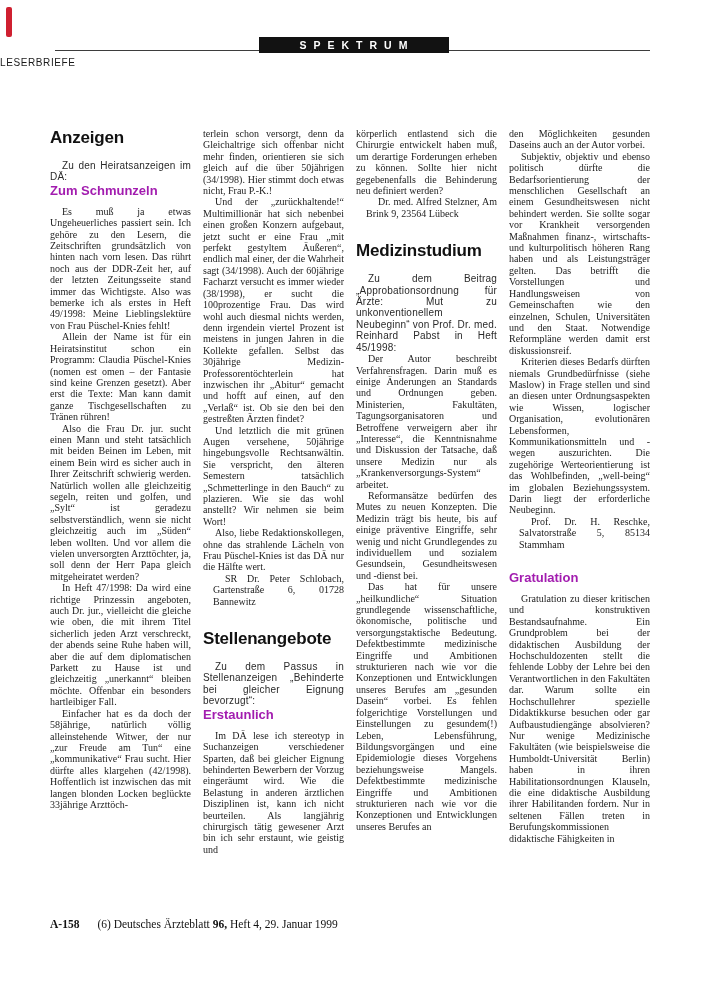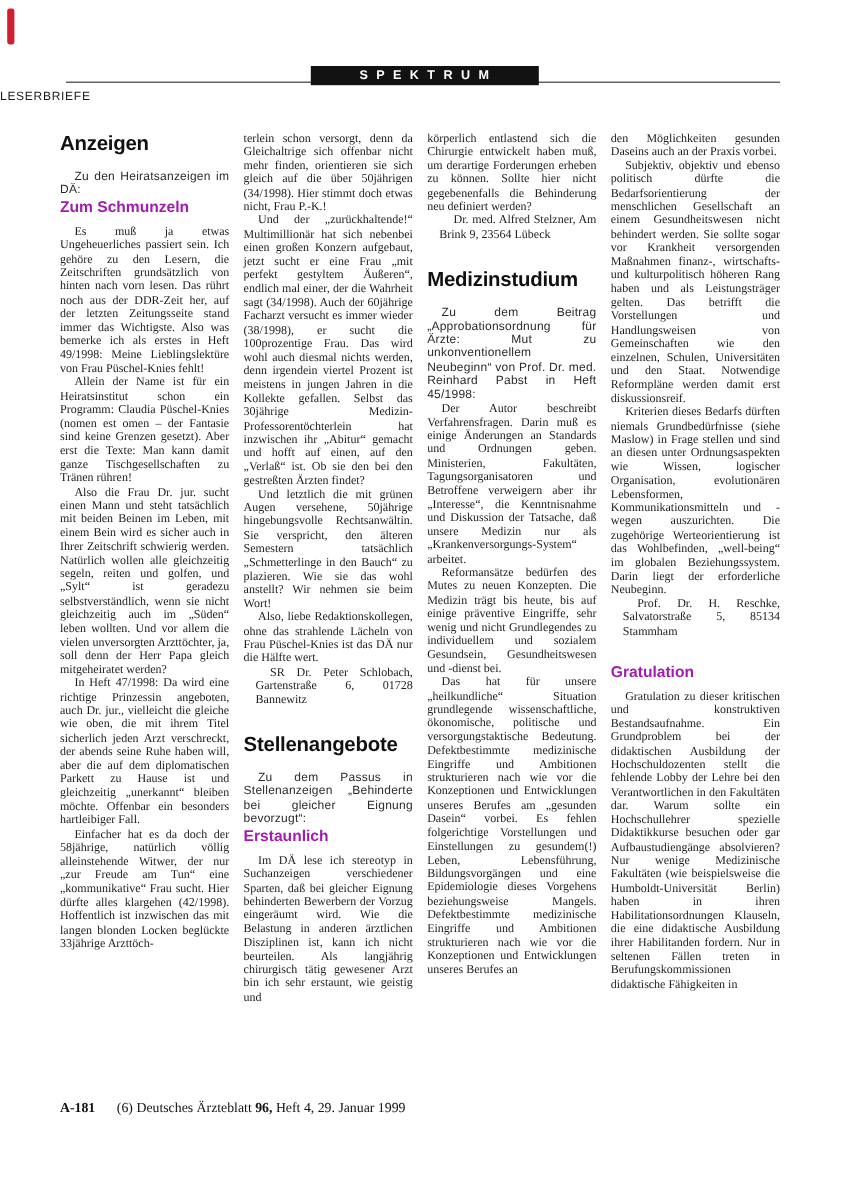--- a/index.html
+++ b/index.html
@@ -9,21 +9,21 @@
     position:relative;
     overflow:hidden;
     font-family:"Liberation Serif", serif;
     color:#1c1c1c;
   }
   .red-marker {
     position:absolute; left:6px; top:7px;
     width:6px; height:30px; border-radius:2px;
   }
   
-  .page-header { padding-top:55px; }
+  .page-header { padding-top:37px; }
   .banner-row {
     position:relative; display:flex; justify-content:center; height:16px;
   }
   .banner-row::before {
     content:""; position:absolute; left:55px; right:57px; bottom:2px;
     border-bottom:1.5px solid #3d3d3d;
   }
   .banner {
     position:relative; z-index:1;
     background:#121212; color:#ffffff;
@@ -38,21 +38,21 @@
     font-family:"Liberation Sans", sans-serif;
     font-size:10px; letter-spacing:0.6px;
     color:#1a1a1a; margin-top:4px;
   }
   
   .columns {
     display:flex; gap:12px;
     padding:24px 56px 0 50px;
     box-sizing:border-box;
   }
-  .col { width:141px; }
+  .col { width:141px;margin-top:36px; }
   .col p {
     margin:0;
     font-size:10px; line-height:11.4px;
     text-align:justify; text-indent:12px;
     hyphens:auto; -webkit-hyphens:auto;
   }
   .col p.cont { text-indent:0; }
   h1.section-heading {
     font-family:"Liberation Sans", sans-serif;
     font-size:17px; font-weight:bold; letter-spacing:-0.2px;
@@ -123,25 +123,25 @@
     <p class="cont">körperlich entlastend sich die Chirurgie entwickelt haben muß, um derartige Forderungen erheben zu können. Sollte hier nicht gegebenenfalls die Behinderung neu definiert werden?</p>
     <p class="signature">Dr. med. Alfred Stelzner, Am Brink 9, 23564 Lübeck</p>
     <h1 class="section-heading later">Medizinstudium</h1>
     <p class="context-note">Zu dem Beitrag „Approbationsordnung für Ärzte: Mut zu unkonventionellem Neubeginn“ von Prof. Dr. med. Reinhard Pabst in Heft 45/1998:</p>
     <p>Der Autor beschreibt Verfahrensfragen. Darin muß es einige Änderungen an Standards und Ordnungen geben. Ministerien, Fakultäten, Tagungsorganisatoren und Betroffene verweigern aber ihr „Interesse“, die Kenntnisnahme und Diskussion der Tatsache, daß unsere Medizin nur als „Krankenversorgungs-System“ arbeitet.</p>
     <p>Reformansätze bedürfen des Mutes zu neuen Konzepten. Die Medizin trägt bis heute, bis auf einige präventive Eingriffe, sehr wenig und nicht Grundlegendes zu individuellem und sozialem Gesundsein, Gesundheitswesen und -dienst bei.</p>
     <p>Das hat für unsere „heilkundliche“ Situation grundlegende wissenschaftliche, ökonomische, politische und versorgungstaktische Bedeutung. Defektbestimmte medizinische Eingriffe und Ambitionen strukturieren nach wie vor die Konzeptionen und Entwicklungen unseres Berufes am „gesunden Dasein“ vorbei. Es fehlen folgerichtige Vorstellungen und Einstellungen zu gesundem(!) Leben, Lebensführung, Bildungsvorgängen und eine Epidemiologie dieses Vorgehens beziehungsweise Mangels. Defektbestimmte medizinische Eingriffe und Ambitionen strukturieren nach wie vor die Konzeptionen und Entwicklungen unseres Berufes an</p>
   </section>
 
   <section class="col">
-    <p class="cont">den Möglichkeiten gesunden Daseins auch an der Praxis vorbei.</p>
+    <p class="cont">den Möglichkeiten gesunden Daseins auch an der Autor vorbei.</p>
     <p>Subjektiv, objektiv und ebenso politisch dürfte die Bedarfsorientierung der menschlichen Gesellschaft an einem Gesundheitswesen nicht behindert werden. Sie sollte sogar vor Krankheit versorgenden Maßnahmen finanz-, wirtschafts- und kulturpolitisch höheren Rang haben und als Leistungsträger gelten. Das betrifft die Vorstellungen und Handlungsweisen von Gemeinschaften wie den einzelnen, Schulen, Universitäten und den Staat. Notwendige Reformpläne werden damit erst diskussionsreif.</p>
     <p>Kriterien dieses Bedarfs dürften niemals Grundbedürfnisse (siehe Maslow) in Frage stellen und sind an diesen unter Ordnungsaspekten wie Wissen, logischer Organisation, evolutionären Lebensformen, Kommunikationsmitteln und -wegen auszurichten. Die zugehörige Werteorientierung ist das Wohlbefinden, „well-being“ im globalen Beziehungssystem. Darin liegt der erforderliche Neubeginn.</p>
     <p class="signature">Prof. Dr. H. Reschke, Salvatorstraße 5, 85134 Stammham</p>
     <h2 class="letter-heading" style="margin-top:20px">Gratulation</h2>
     <p>Gratulation zu dieser kritischen und konstruktiven Bestandsaufnahme. Ein Grundproblem bei der didaktischen Ausbildung der Hochschuldozenten stellt die fehlende Lobby der Lehre bei den Verantwortlichen in den Fakultäten dar. Warum sollte ein Hochschullehrer spezielle Didaktikkurse besuchen oder gar Aufbaustudiengänge absolvieren? Nur wenige Medizinische Fakultäten (wie beispielsweise die Humboldt-Universität Berlin) haben in ihren Habilitationsordnungen Klauseln, die eine didaktische Ausbildung ihrer Habilitanden fordern. Nur in seltenen Fällen treten in Berufungskommissionen didaktische Fähigkeiten in</p>
   </section>
 
 </main>
 
 <footer class="footer">
-  <span class="pagenum">A-181</span><span>(6) Deutsches Ärzteblatt</span> <b>96,</b> <span>Heft 4, 29. Januar 1999</span>
+  <span class="pagenum">A-158</span><span>(6) Deutsches Ärzteblatt</span> <b>96,</b> <span>Heft 4, 29. Januar 1999</span>
 </footer>
 
 </body></html>

